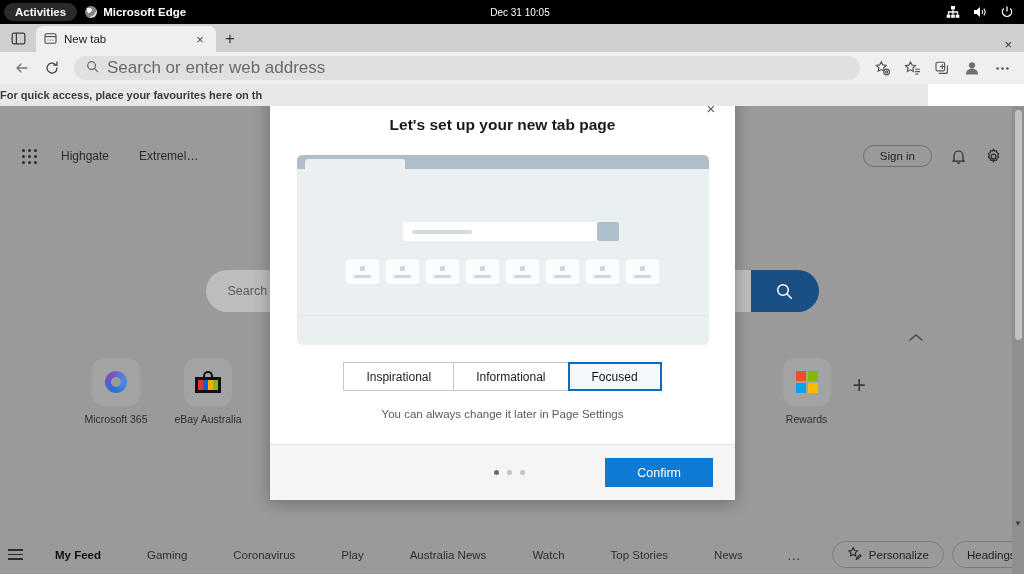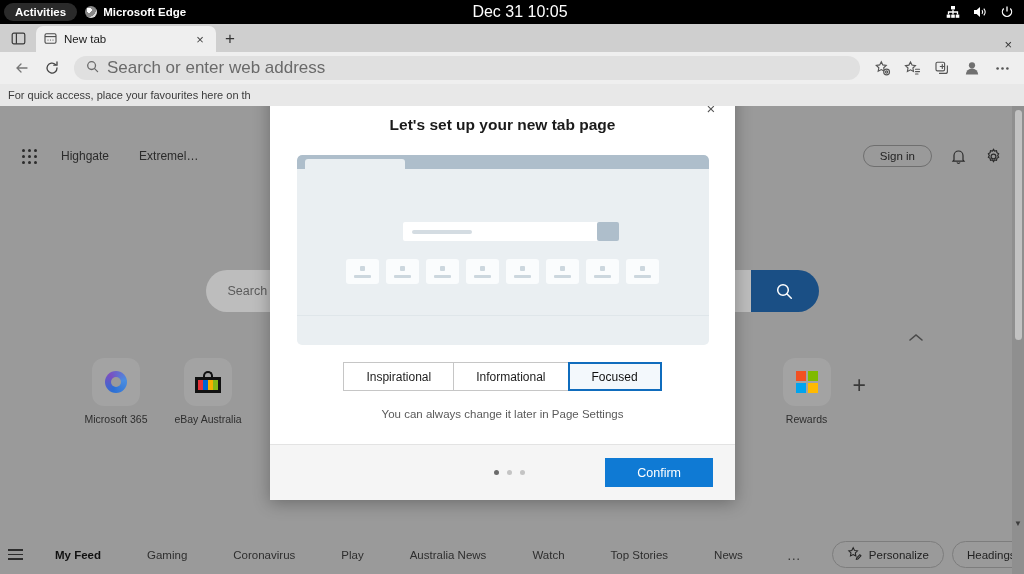--- a/index.html
+++ b/index.html
@@ -20,21 +20,21 @@
     margin-left: 4px; padding: 3px 11px; border-radius: 11px;
     background: #2a2a2a; font-weight: bold; font-size: 11.5px;
   }
   .gnome-app { display: flex; align-items: center; gap: 6px; margin-left: 8px; font-weight: bold; }
   .gnome-app-dot {
     width: 12px; height: 12px; border-radius: 50%;
     background: radial-gradient(circle at 35% 35%, #fff 0 22%, #888 23% 60%, #ddd 61%);
   }
   .gnome-clock {
     position: absolute; left: 16px; right: 0; text-align: center;
-    font-size: 16px; pointer-events: none;
+    font-size: 10px; pointer-events: none;
   }
   .gnome-tray {
     margin-left: auto; margin-right: 10px; display: flex;
     align-items: center; gap: 13px;
   }
   .gnome-tray svg { display: block; }
 
   
   .tabstrip {
     position: absolute; top: 24px; left: 0; width: 1024px; height: 28px;
@@ -69,23 +69,23 @@
   }
   .omnibox {
     flex: 1; height: 24px; margin: 0 6px; background: #e0e0e0;
     border-radius: 12px; display: flex; align-items: center;
     gap: 8px; padding: 0 12px; color: #6a6a6a; font-size: 17px;
   }
   .tb-right { display: flex; align-items: center; gap: 2px; }
 
   
   .favbar {
-    position: absolute; top: 84px; left: 0; width: 1024px; height: 22px;
+    position: absolute; top: 84px; left: 0; width: 928px; height: 22px;
     background: #e8e8e8; display: flex; align-items: center;
-    padding-left: 8px; font-size: 11px; color: #3b3b3b; z-index: 53;
+    font-size: 11px; color: #3b3b3b; z-index: 53; font-weight: bold;
   }
 
   
   .page {
     position: absolute; top: 106px; left: 0; width: 1024px; height: 468px;
     background: #9a9a9a; overflow: hidden; z-index: 10;
   }
   .page-topbar {
     position: absolute; top: 30px; left: 0; width: 100%; height: 40px;
     display: flex; align-items: center; padding: 0 22px;

